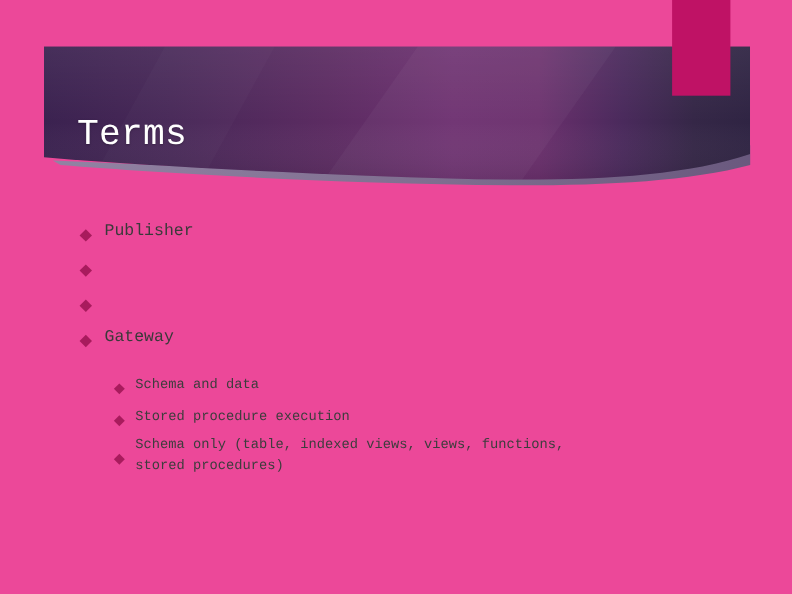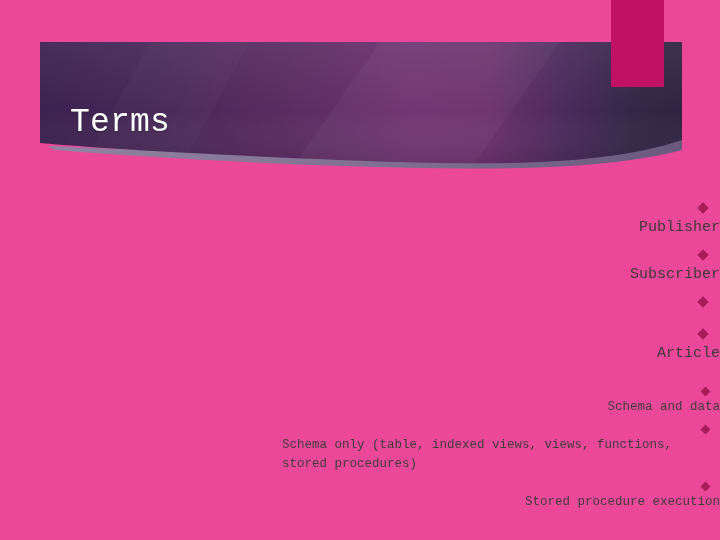--- a/index.html
+++ b/index.html
@@ -44,33 +44,31 @@
   
   #body-content {
     position: absolute;
     left: 0;
     top: 192px;
     width: 720px;
   }
 
   .bullet-row {
     display: flex;
-    align-items: flex-end;
-    flex-direction: column;
+    align-items: center;
   }
 
   .bullet-l1 {
     padding-left: 74px;
     min-height: 32px;
   }
 
   .bullet-l2 {
     padding-left: 105px;
     min-height: 29px;
-    margin-left: 38px;
   }
 
   .diamond {
     flex: 0 0 auto;
     display: inline-block;
     transform: rotate(45deg);
   }
 
   .bullet-l1 .diamond {
     width: 8px;
@@ -159,43 +157,42 @@
   <div id="body-content">
 
     <div class="bullet-row bullet-l1">
       <span class="diamond"></span>
       <span class="bullet-text">Publisher</span>
     </div>
 
 
     <div class="bullet-row bullet-l1">
       <span class="diamond"></span>
-      <span class="bullet-text">Subscriber</span>
     </div>
 
     <div class="bullet-row bullet-l1">
       <span class="diamond"></span>
     </div>
 
     <div class="bullet-row bullet-l1">
       <span class="diamond"></span>
-      <span class="bullet-text">Article</span>
+      <span class="bullet-text">Gateway</span>
     </div>
 
     <div style="height:14px"></div>
 
     <div class="bullet-row bullet-l2">
       <span class="diamond"></span>
       <span class="bullet-text">Schema and data</span>
     </div>
 
     <div class="bullet-row bullet-l2">
       <span class="diamond"></span>
-      <span class="bullet-text">Schema only (table, indexed views, views, functions, stored procedures)</span>
+      <span class="bullet-text">Stored procedure execution</span>
     </div>
 
     <div class="bullet-row bullet-l2">
       <span class="diamond"></span>
-      <span class="bullet-text">Stored procedure execution</span>
+      <span class="bullet-text">Schema only (table, indexed views, views, functions, stored procedures)</span>
     </div>
 
   </div>
 </div>
 
 </body></html>

